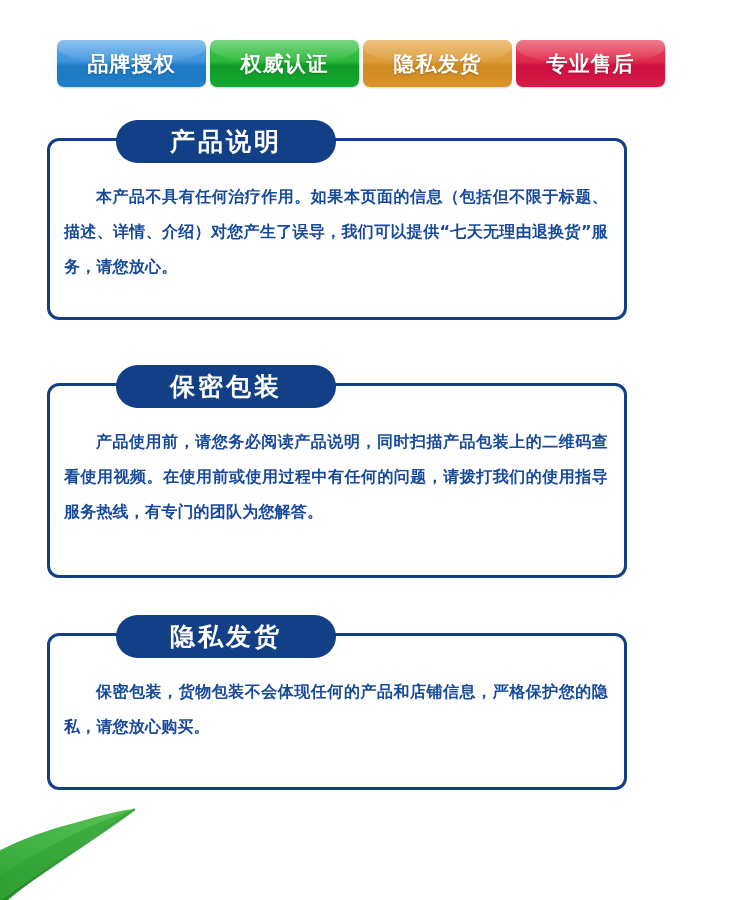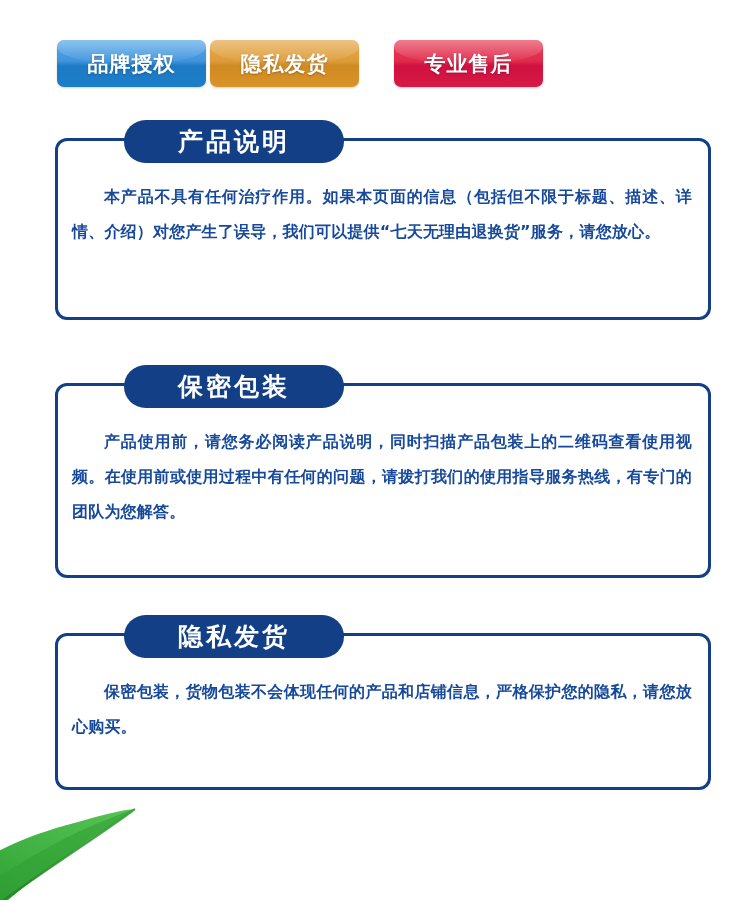--- a/index.html
+++ b/index.html
@@ -49,32 +49,31 @@
     height: 48%;
     background: linear-gradient(to bottom, rgba(255,255,255,0.30), rgba(255,255,255,0.02));
     pointer-events: none;
     border-radius: 7px 7px 40% 40% / 7px 7px 16px 16px;
   }
   .badge span { position: relative; z-index: 2; }
 
   .badge.blue   { background: linear-gradient(to bottom, #59a8e8 0%, #3f94dd 45%, #1e7ac4 55%, #1c7ec9 100%); }
   .badge.green  { background: linear-gradient(to bottom, #3fc44a 0%, #2cb83a 45%, #0f9b28 55%, #16a82f 100%); }
   .badge.orange { background: linear-gradient(to bottom, #e6a84a 0%, #dd9c3a 45%, #cf8a22 55%, #d99328 100%); }
-  .badge.red    { background: linear-gradient(to bottom, #e8435c 0%, #e02a4b 45%, #cf1040 55%, #d81a46 100%); margin-left: 31px; }
+  .badge.red    { background: linear-gradient(to bottom, #e8435c 0%, #e02a4b 45%, #cf1040 55%, #d81a46 100%); }
 
   
   .card {
     position: absolute;
     left: 47px;
-    width: 656px;
+    width: 580px;
     border: 3px solid #123f86;
     border-radius: 12px;
     box-sizing: border-box;
     background: #ffffff;
-    margin-left: 8px;
   }
   .card-header {
     position: absolute;
     top: -21px;
     left: 66px;
     min-width: 220px;
     height: 43px;
     padding: 0 34px;
     background: #123f86;
     border-radius: 22px;
@@ -116,20 +115,23 @@
     pointer-events: none;
   }
 </style>
 </head>
 <body>
 
 <div class="badge-row">
   <div class="badge blue">
     <span>品牌授权</span>
   </div>
+  <div class="badge green">
+    <span>权威认证</span>
+  </div>
   <div class="badge orange">
     <span>隐私发货</span>
   </div>
   <div class="badge red">
     <span>专业售后</span>
   </div>
 </div>
 
 <div class="card" id="card-product">
   <div class="card-header">

